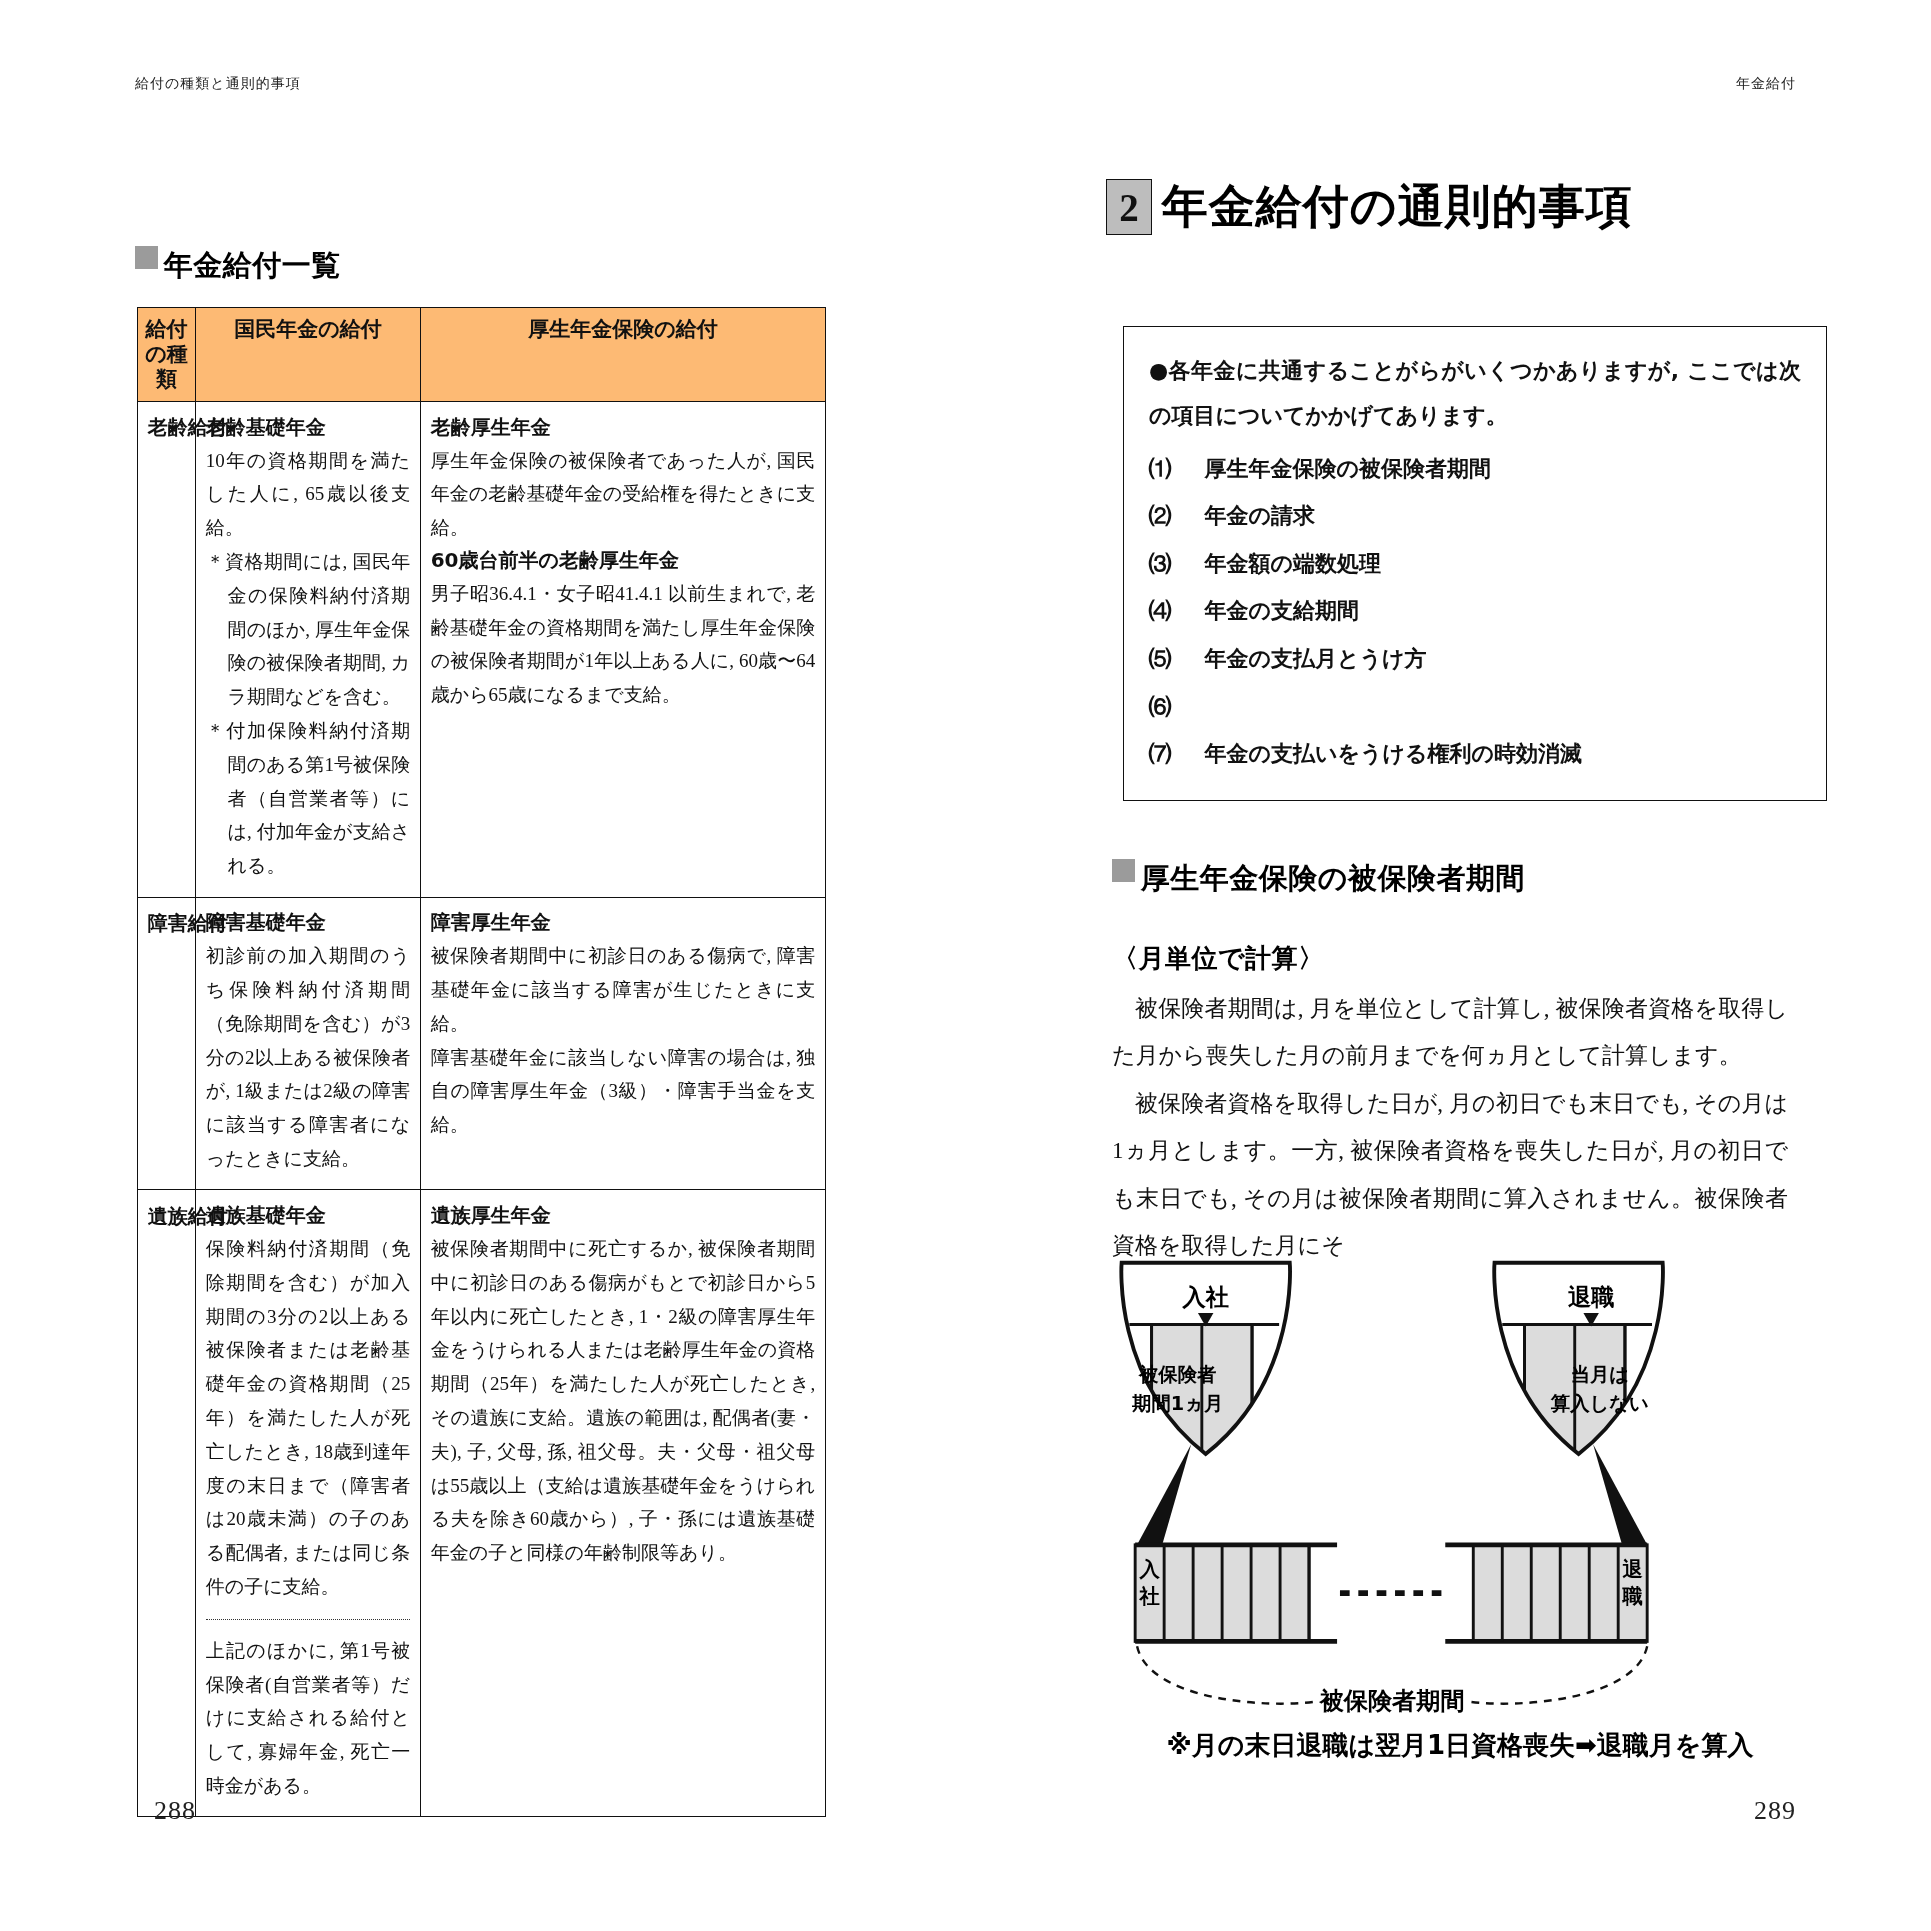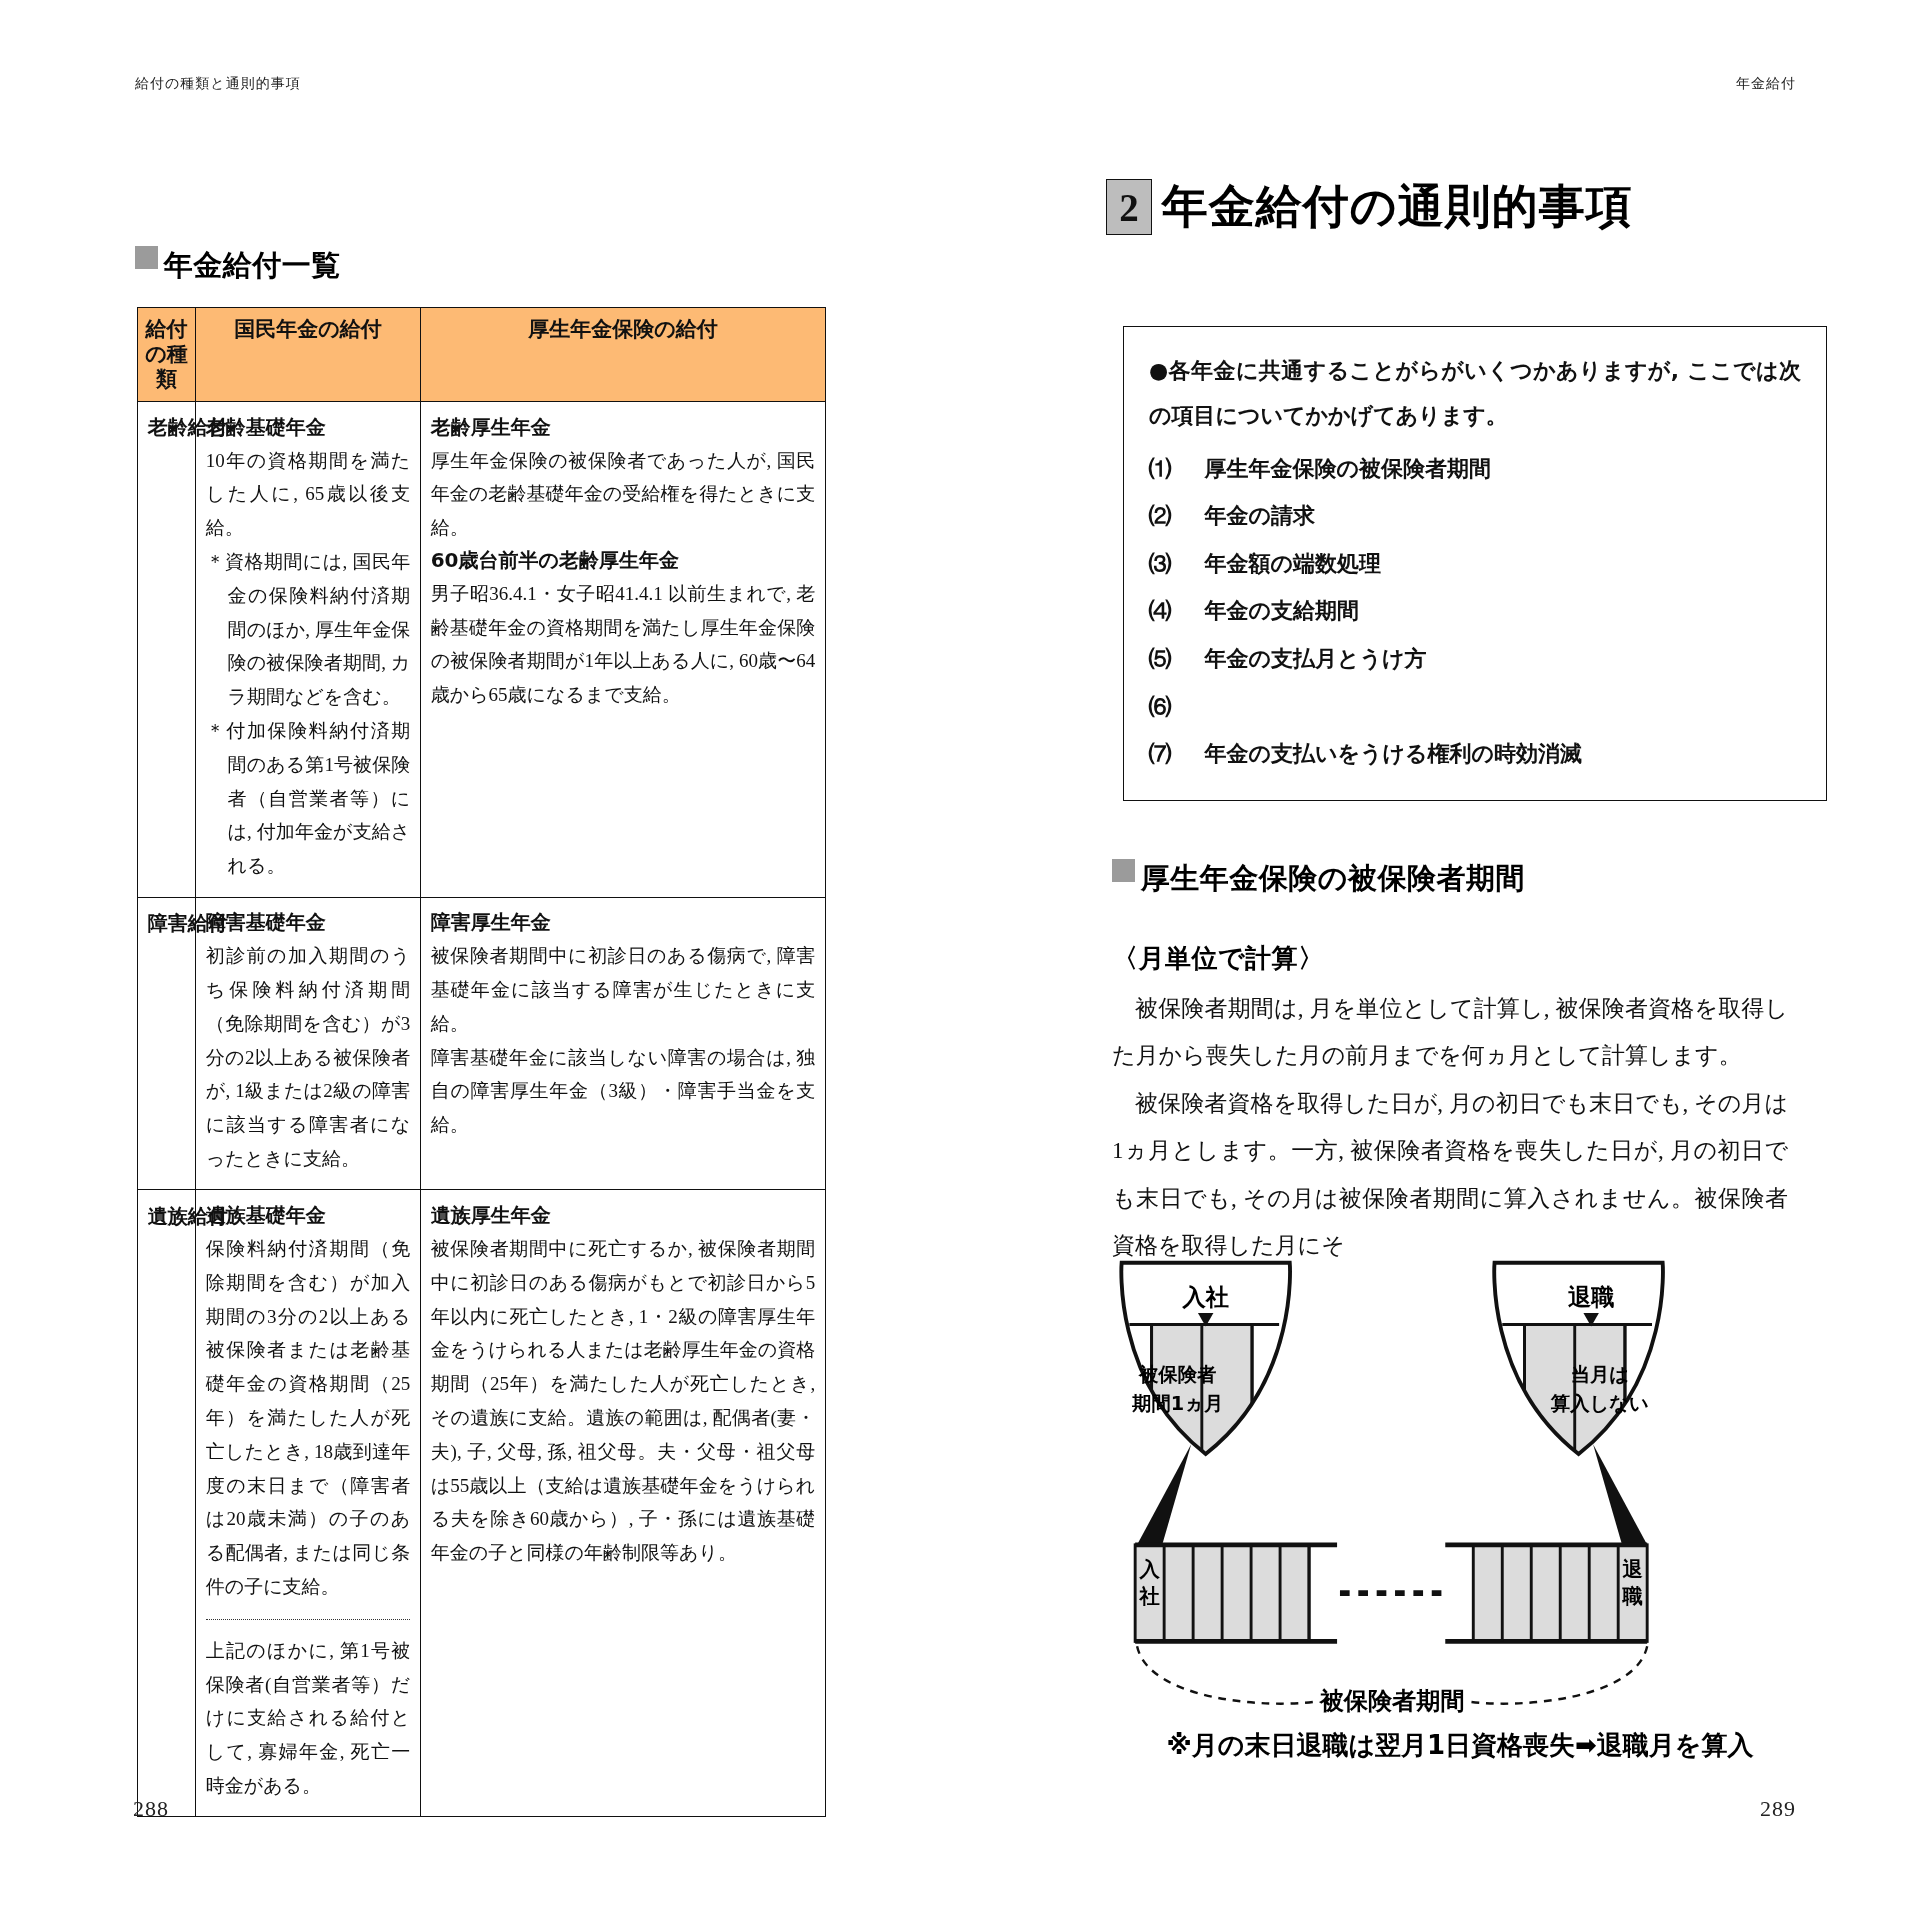--- a/index.html
+++ b/index.html
@@ -15,21 +15,21 @@
 
   
   .runhead{
     position:absolute;font-size:14px;letter-spacing:1px;color:#222;
     font-family:"Liberation Serif","DejaVu Serif",serif;
   }
   .runhead.left{left:135px;top:75px;}
   .runhead.right{right:135px;top:75px;margin-left:48px;}
 
   
-  .folio{position:absolute;font-size:22px;color:#222;letter-spacing:1px;}
+  .folio{position:absolute;font-size:26px;color:#222;letter-spacing:1px;margin-left:21px;}
   .folio.left{left:133px;top:1796px;}
   .folio.right{right:135px;top:1796px;}
 
   
   .sqhead{
     position:absolute;display:flex;align-items:flex-start;gap:5.8px;
     font-family:"DejaVu Sans","Liberation Sans",sans-serif;
     font-weight:bold;font-size:29px;letter-spacing:0.5px;color:#000000;
   }
   .sqhead .sq{

